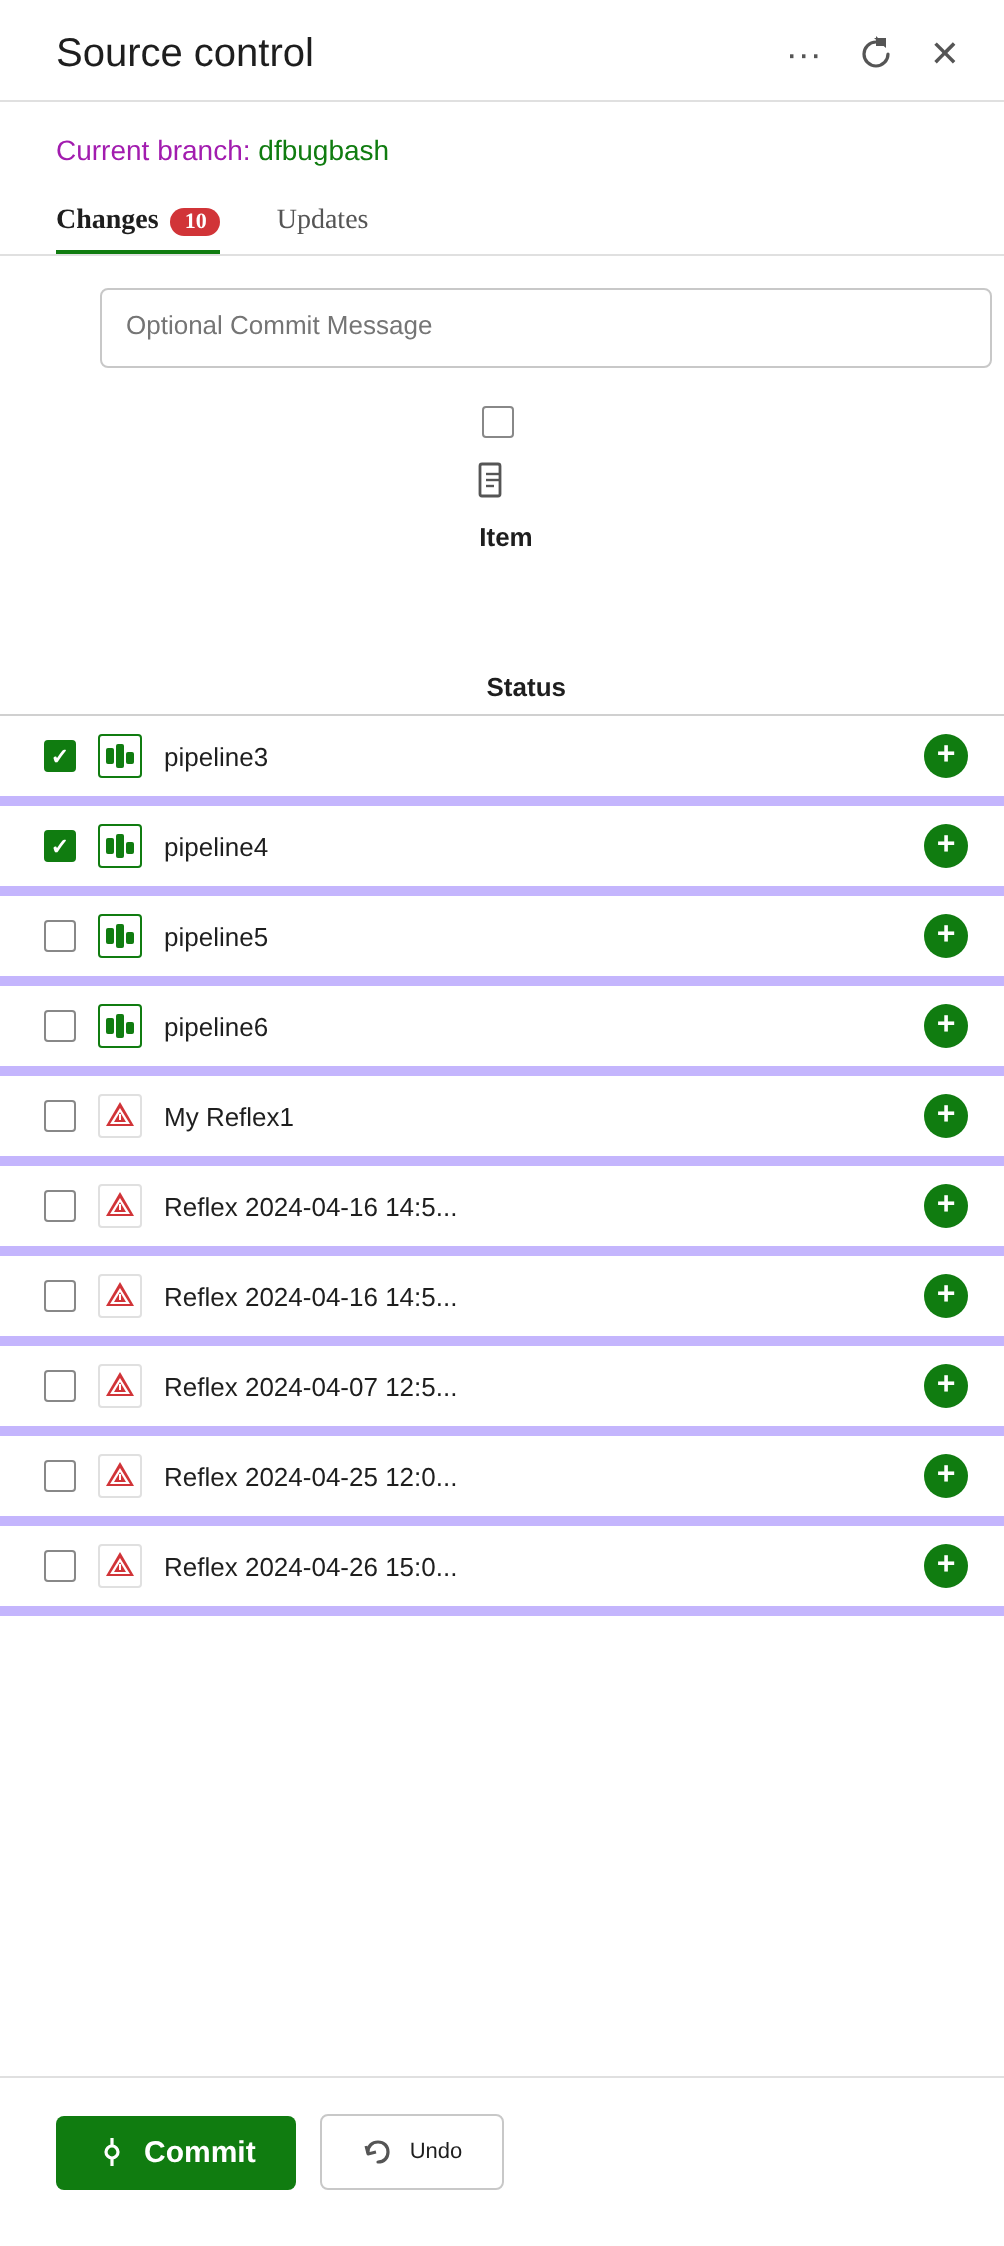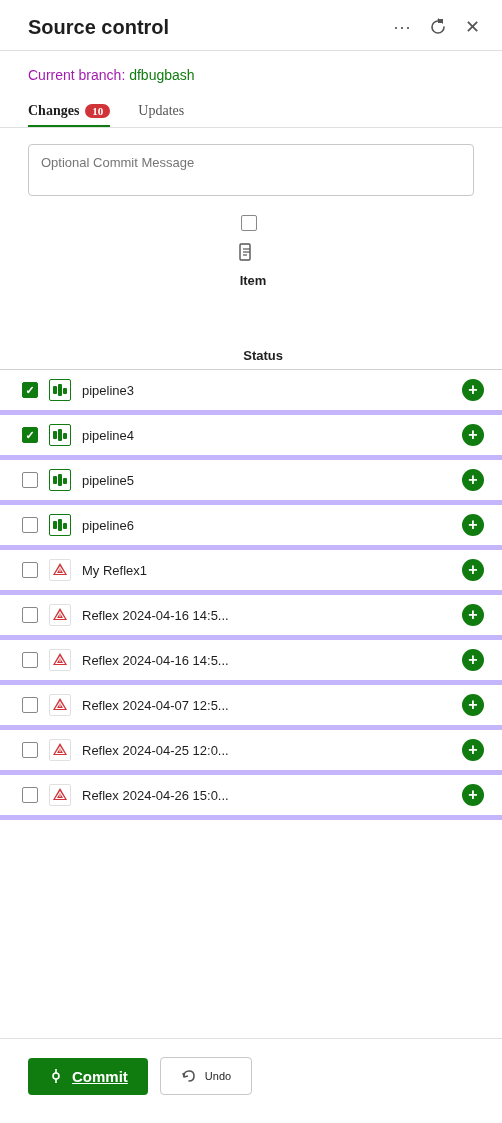--- a/index.html
+++ b/index.html
@@ -20,21 +20,21 @@
     }
     
     .header {
       display: flex;
       align-items: center;
       padding: 14px 18px 10px 28px;
       border-bottom: 1px solid #e0e0e0;
     }
     .header-title {
       font-size: 20px;
-      font-weight: 700;
+      font-weight: 400;
       flex: 1;
       color: #1e1e1e;
     }
     .header-icons {
       display: flex;
       gap: 10px;
       align-items: center;
     }
     .header-icon-btn {
       background: none;
@@ -101,21 +101,22 @@
     .commit-msg-input {
       width: 100%;
       border: 1px solid #c8c8c8;
       border-radius: 4px;
       padding: 10px 12px;
       font-size: 13px;
       color: #999;
       font-family: inherit;
       outline: none;
       resize: none;
-      height: 52px;
+      height: 40px;
+      margin-left: 22px;
     }
     
     .table-header {
       display: flex;
       align-items: center;
       padding: 8px 18px 6px 22px;
       border-bottom: 1px solid #d0d0d0;
       gap: 12px;
       flex-direction: column;
     }
@@ -222,21 +223,20 @@
       border: none;
       border-radius: 4px;
       padding: 10px 20px;
       font-size: 15px;
       font-weight: 700;
       cursor: pointer;
       display: flex;
       align-items: center;
       gap: 8px;
       font-family: inherit;
-      text-decoration: underline;
     }
     .btn-undo {
       background: #fff;
       color: #1e1e1e;
       border: 1.5px solid #c8c8c8;
       border-radius: 4px;
       padding: 10px 20px;
       font-size: 11px;
       font-weight: 500;
       cursor: pointer;

